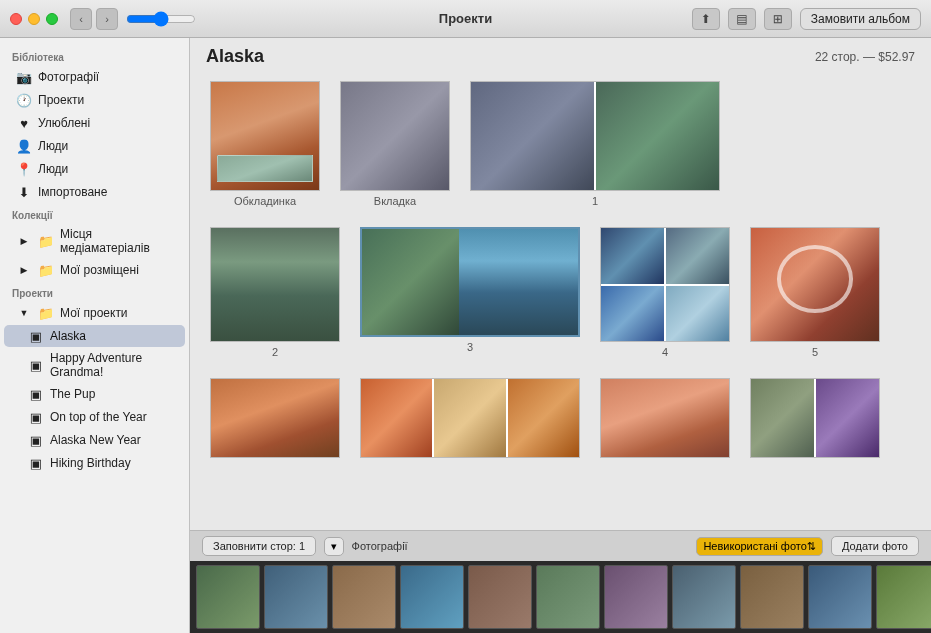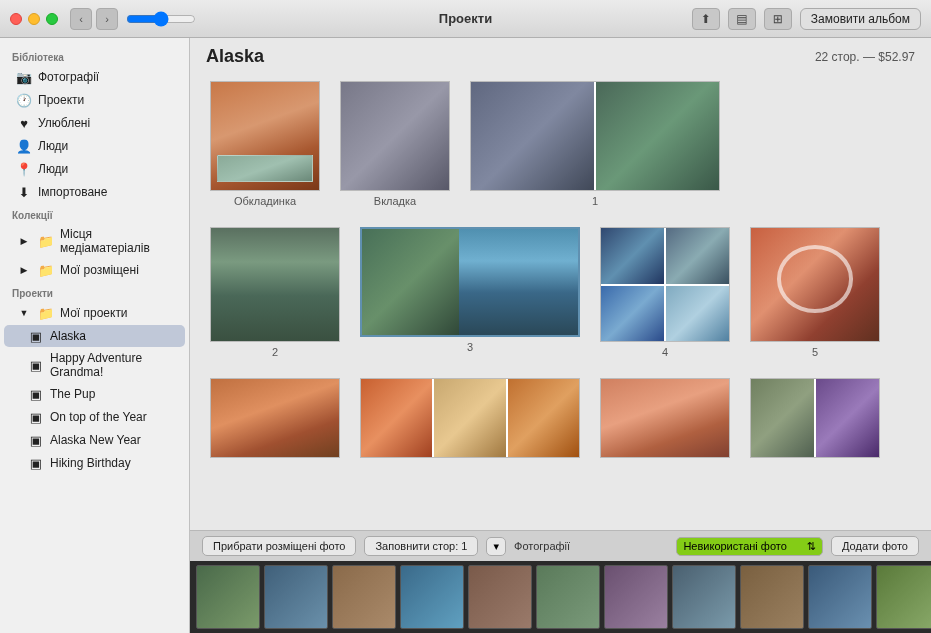--- a/index.html
+++ b/index.html
@@ -266,26 +266,26 @@
       cursor: pointer;
     }
     .toolbar-label {
       font-size: 11px;
       color: #333;
     }
     .toolbar-spacer { flex: 1; }
     .toolbar-dropdown {
       display: flex;
       align-items: center;
-      background: #84cc16;
+      background: #eab308;
       border: 1px solid #aaa;
       border-radius: 5px;
       padding: 2px 6px;
       font-size: 11px;
-      gap: 20px;
+      gap: 0;
       cursor: pointer;
     }
 
     
     .filmstrip {
       height: 72px;
       background: #2a2a2a;
       display: flex;
       align-items: center;
       padding: 4px 6px;
@@ -556,21 +556,20 @@
               <div class="mp photo-mixed"></div>
               <div class="mp photo-purple"></div>
             </div>
           </div>
         </div>
       </div>
 
     </div>
 
     <div class="bottom-toolbar">
-      <button class="toolbar-btn">Прибрати розміщені фото</button>
       <button class="toolbar-btn">
         <span>Заповнити стор:</span>
         <span>1</span>
       </button>
       <div class="toolbar-select">
         <span>▾</span>
       </div>
       <span class="toolbar-label">Фотографії</span>
       <div class="toolbar-spacer"></div>
       <div class="toolbar-dropdown">

